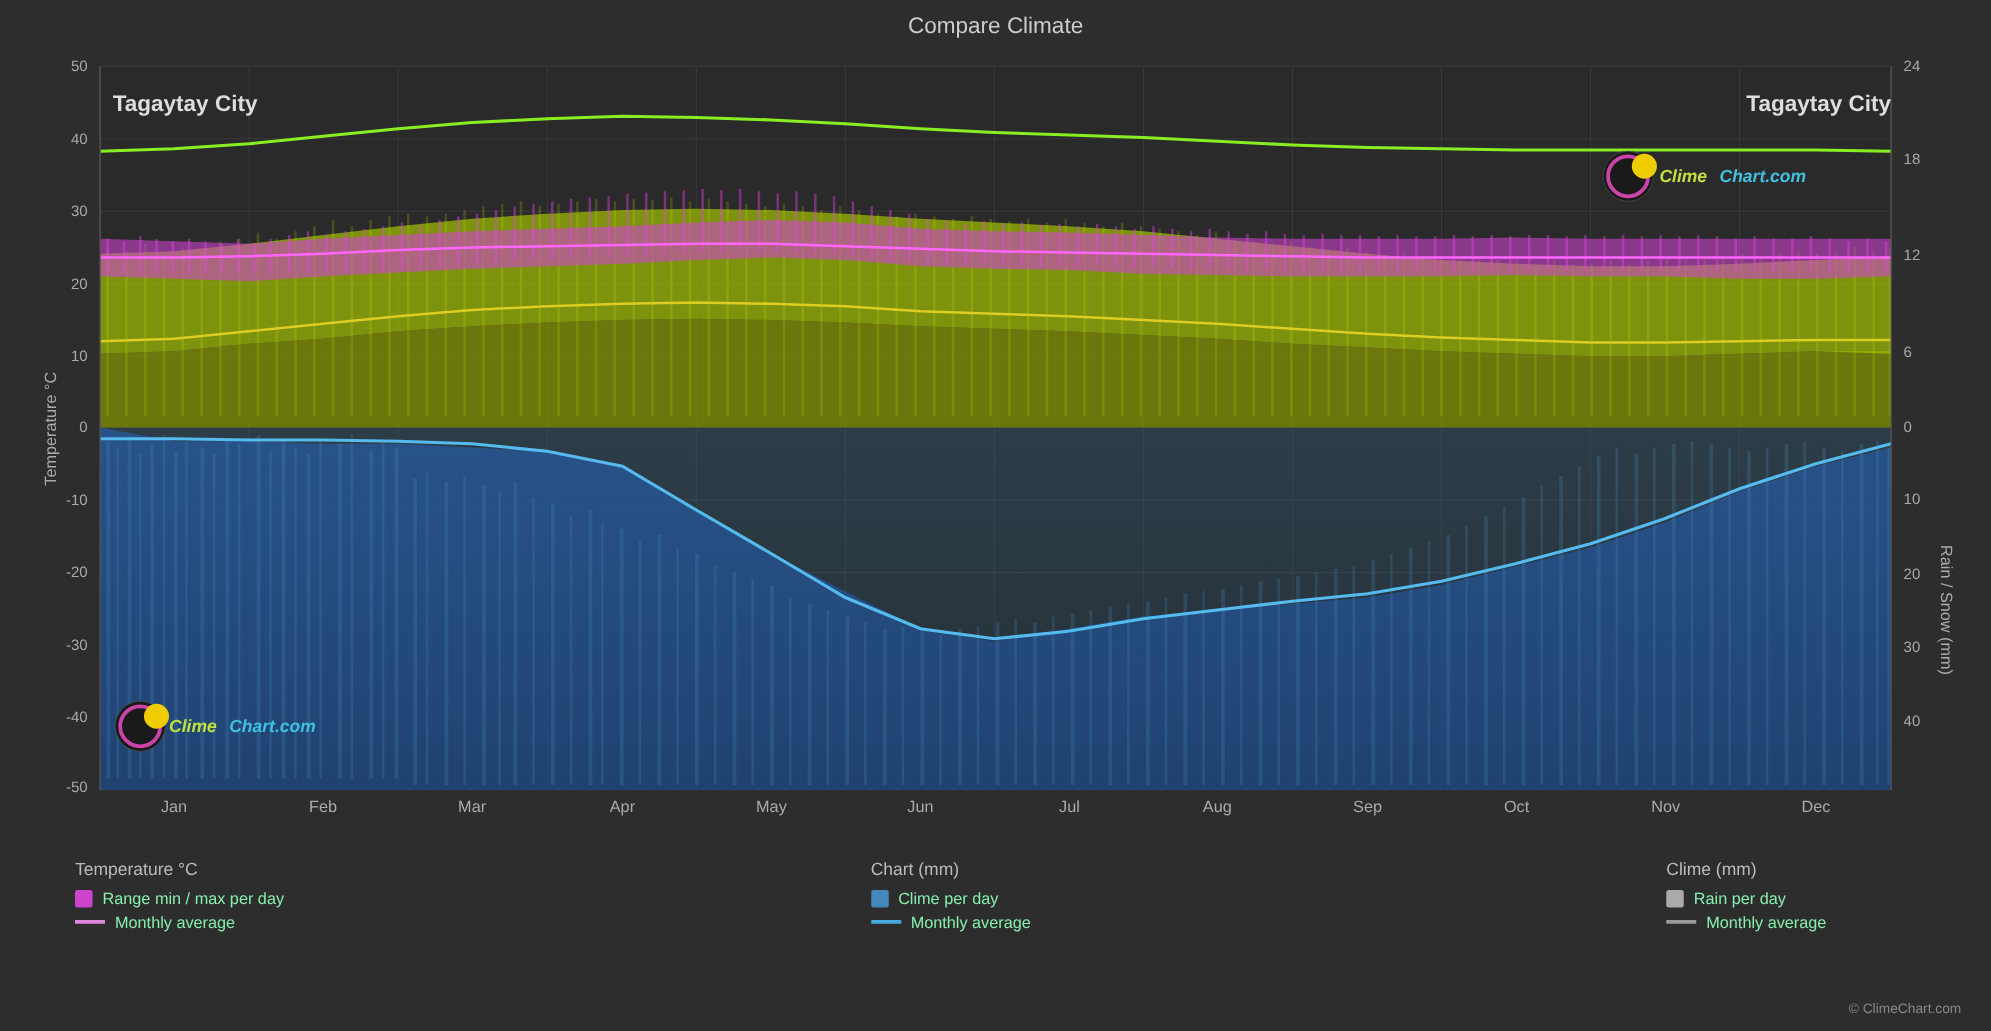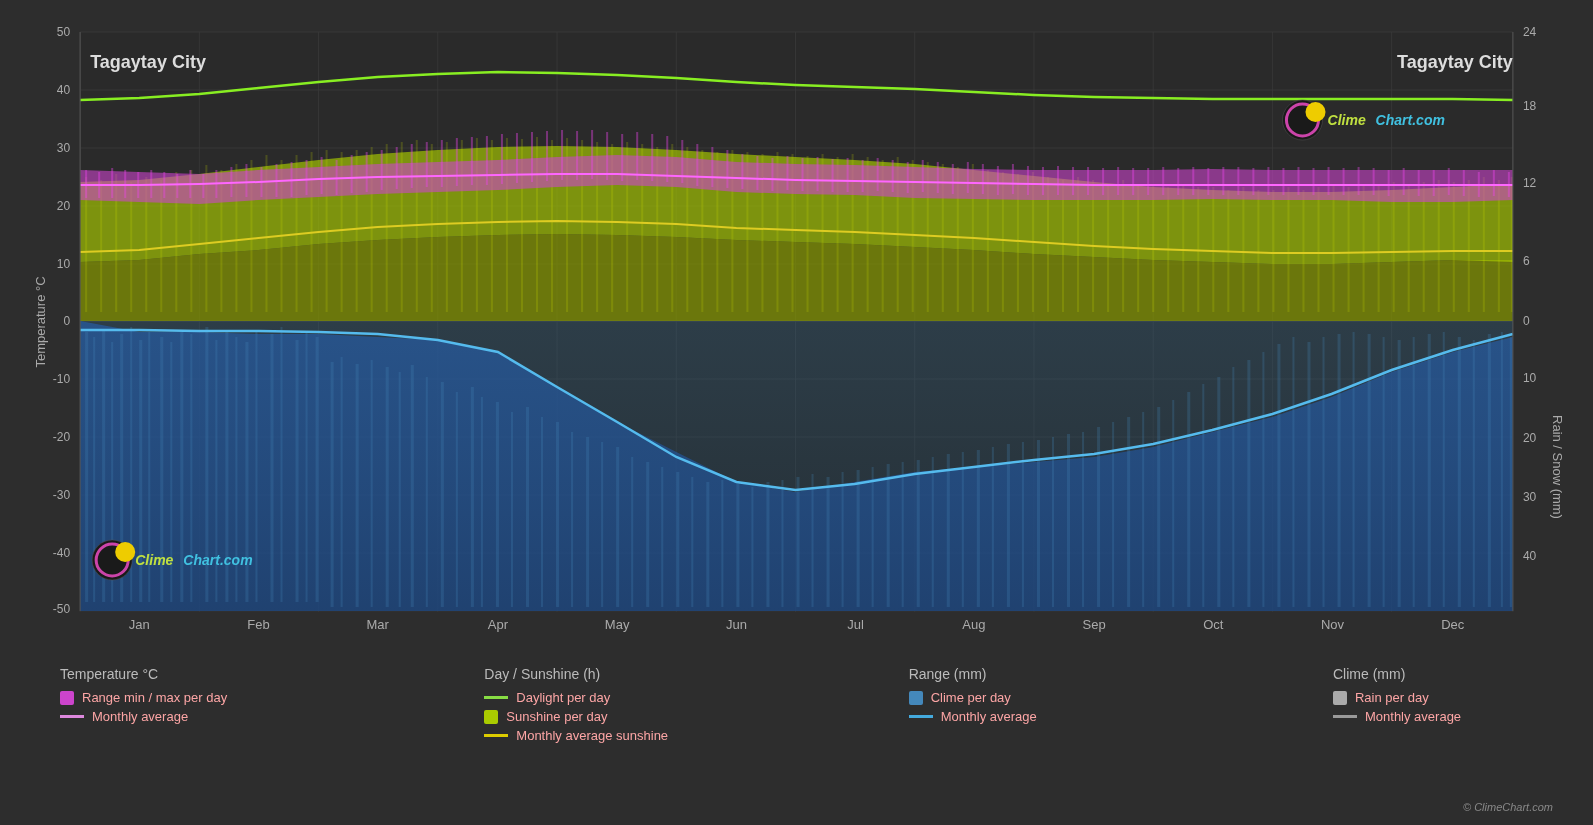--- a/index.html
+++ b/index.html
@@ -54,49 +54,49 @@
       color: #bbb;
       margin-bottom: 4px;
       font-weight: normal;
     }
 
     .legend-item {
       display: flex;
       align-items: center;
       gap: 8px;
       font-size: 13px;
-      color: #fca5a5;
+      color: #86efac;
     }
 
     .legend-swatch-rect {
       width: 14px;
       height: 14px;
       border-radius: 2px;
       flex-shrink: 0;
     }
 
     .legend-swatch-line {
       width: 24px;
       height: 3px;
       flex-shrink: 0;
     }
 
     .copyright {
       position: absolute;
       bottom: 12px;
-      right: 40px;
+      right: 24px;
       font-size: 11px;
       color: #888;
-      font-style: italic;
     }
   </style>
 </head>
 <body>
 
 <div class="page-container">
+  <h1 class="page-title">Compare Climate</h1>
 
   <div class="chart-area">
     <svg width="100%" height="100%" viewBox="0 0 1550 620" preserveAspectRatio="none">
       <defs>
 
         <linearGradient id="tempGrad" x1="0" y1="0" x2="0" y2="1">
           <stop offset="0%" stop-color="#cc44cc" stop-opacity="0.7"></stop>
           <stop offset="100%" stop-color="#883388" stop-opacity="0.4"></stop>
         </linearGradient>
 
@@ -549,38 +549,23 @@
       <div class="legend-item">
         <div class="legend-swatch-rect" style="background:#cc44cc;"></div>
         <span>Range min / max per day</span>
       </div>
       <div class="legend-item">
         <div class="legend-swatch-line" style="background:#dd88dd;"></div>
         <span>Monthly average</span>
       </div>
     </div>
 
+
     <div class="legend-group">
-      <div class="legend-group-title">Day / Sunshine (h)</div>
-      <div class="legend-item">
-        <div class="legend-swatch-line" style="background:#88dd44;"></div>
-        <span>Daylight per day</span>
-      </div>
-      <div class="legend-item">
-        <div class="legend-swatch-rect" style="background:#aacc00;"></div>
-        <span>Sunshine per day</span>
-      </div>
-      <div class="legend-item">
-        <div class="legend-swatch-line" style="background:#ddcc00;"></div>
-        <span>Monthly average sunshine</span>
-      </div>
-    </div>
-
-    <div class="legend-group">
-      <div class="legend-group-title">Range (mm)</div>
+      <div class="legend-group-title">Chart (mm)</div>
       <div class="legend-item">
         <div class="legend-swatch-rect" style="background:#4488bb;"></div>
         <span>Clime per day</span>
       </div>
       <div class="legend-item">
         <div class="legend-swatch-line" style="background:#44aadd;"></div>
         <span>Monthly average</span>
       </div>
     </div>
 

